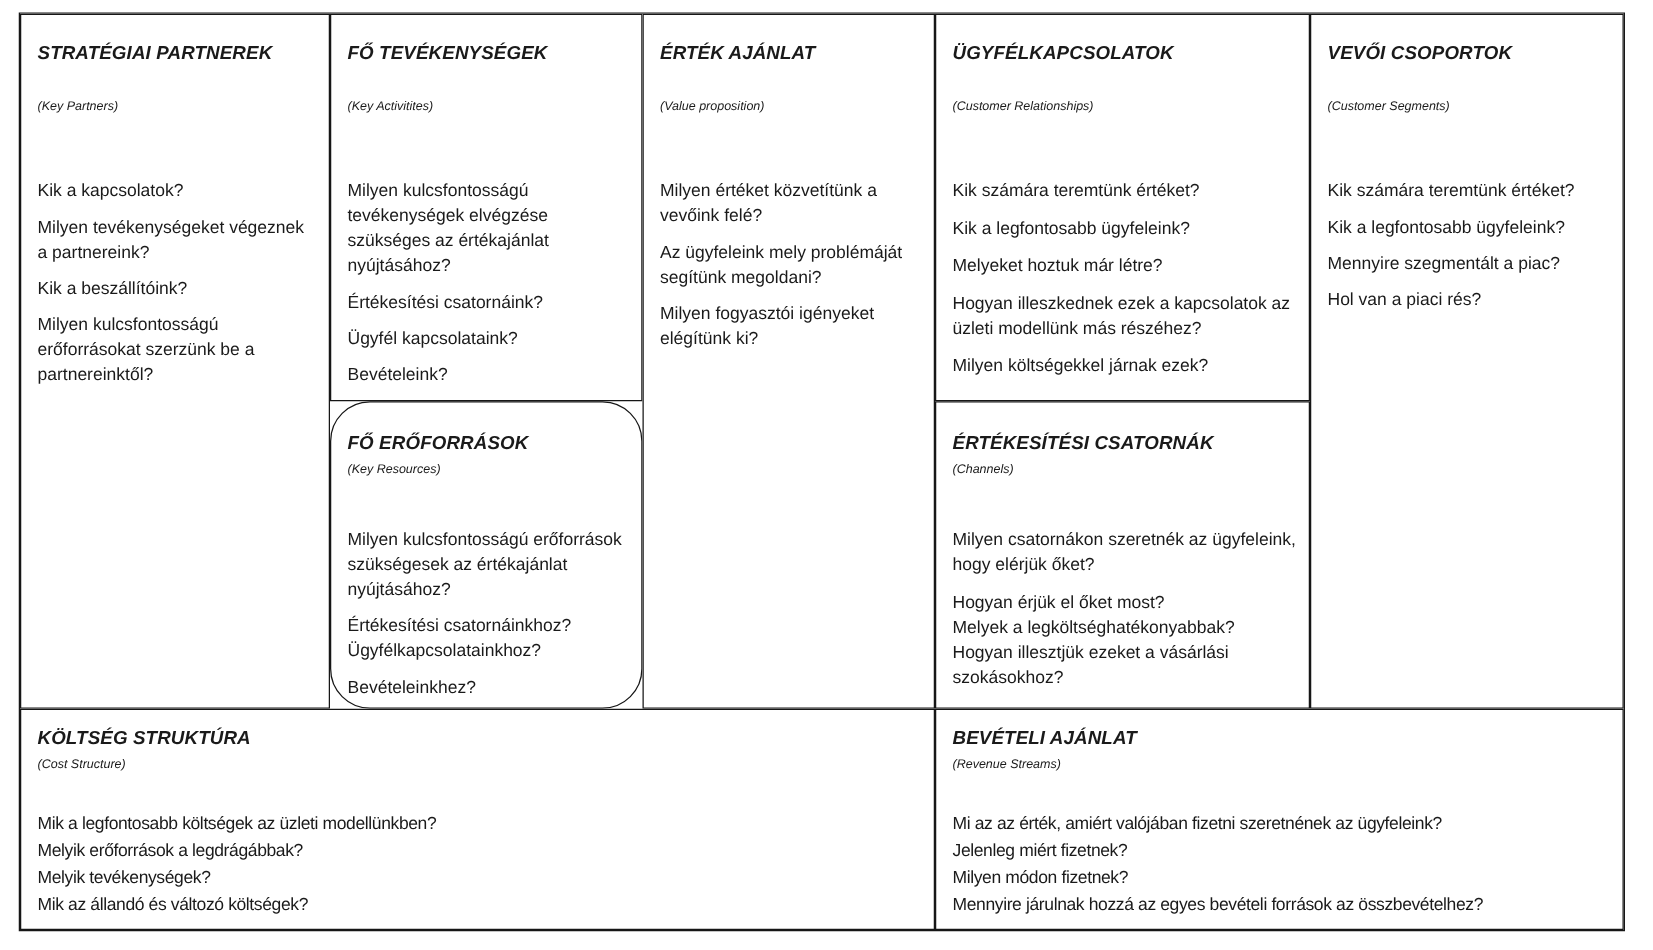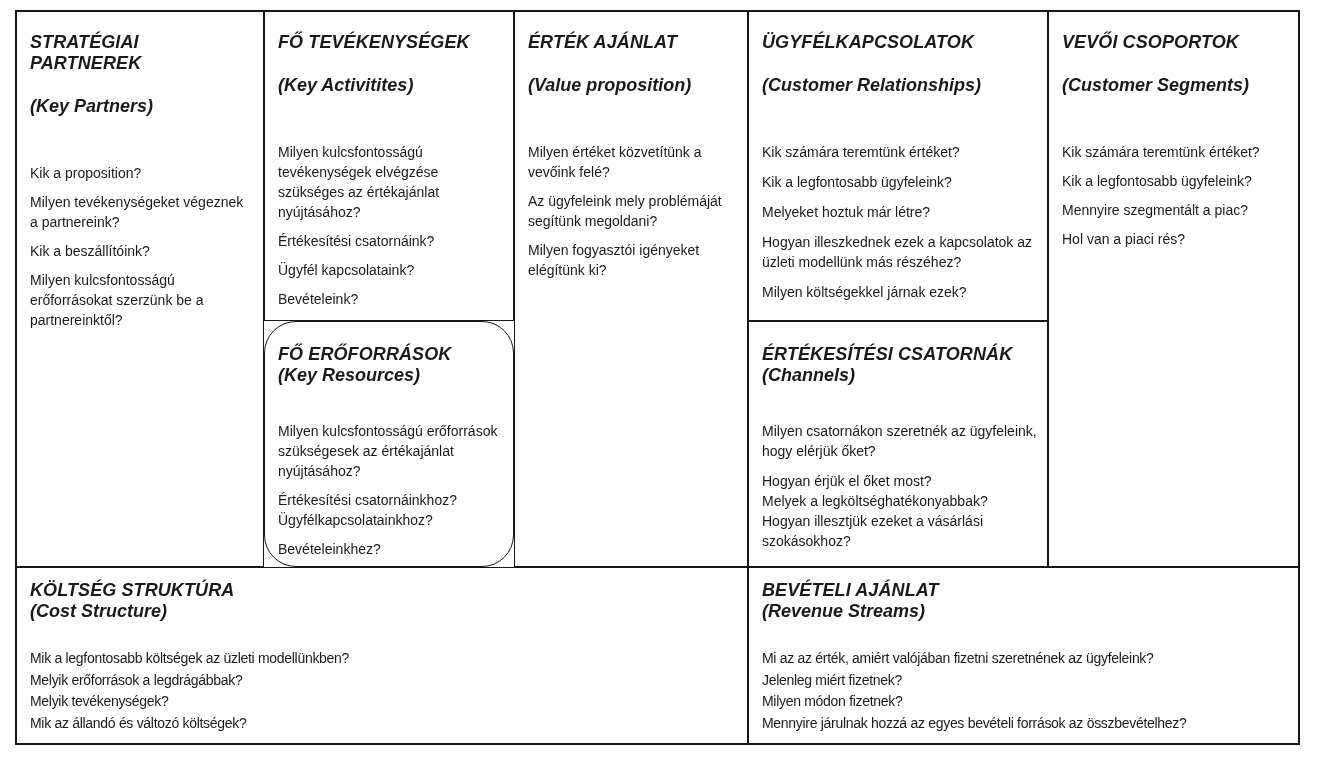--- a/index.html
+++ b/index.html
@@ -31,29 +31,29 @@
   .cell-value-proposition  { grid-column: 3; grid-row: 1 / 3; }
   .cell-customer-relationships { grid-column: 4; grid-row: 1; }
   .cell-channels           { grid-column: 4; grid-row: 2; }
   .cell-customer-segments  { grid-column: 5; grid-row: 1 / 3; }
   .cell-cost-structure     { grid-column: 1 / 4; grid-row: 3; }
   .cell-revenue-streams    { grid-column: 4 / 6; grid-row: 3; }
 
   .block-title {
     font-weight: bold;
     font-style: italic;
-    font-size: 18px;
+    font-size: 15px;
     line-height: 21px;
     margin: 8px 0 0 0;
     letter-spacing: 0.1px;
   }
   .block-subtitle {
-    font-weight: bold;
+    font-weight: normal;
     font-style: italic;
-    font-size: 18px;
+    font-size: 10px;
     line-height: 21px;
     margin: 0;
   }
   
   .cell.style-top .block-subtitle { margin-top: 22px; }
   .cell.style-top .block-body     { margin-top: 46px; }
   
   .cell.style-sub .block-title    { margin-top: 10px; }
   .cell.style-sub .block-body     { margin-top: 35px; }
   
@@ -76,21 +76,21 @@
 </style>
 </head>
 <body>
 
 <div class="canvas">
 
   <div class="cell cell-key-partners style-top">
     <h2 class="block-title">STRATÉGIAI PARTNEREK</h2>
     <h3 class="block-subtitle">(Key Partners)</h3>
     <div class="block-body">
-        <p>Kik a proposition?</p>
+        <p>Kik a kapcsolatok?</p>
         <p>Milyen tevékenységeket végeznek a partnereink?</p>
         <p>Kik a beszállítóink?</p>
         <p>Milyen kulcsfontosságú erőforrásokat szerzünk be a partnereinktől?</p>
       </div>
   </div>
 
   <div class="cell cell-key-activities style-top">
     <h2 class="block-title">FŐ TEVÉKENYSÉGEK</h2>
     <h3 class="block-subtitle">(Key Activitites)</h3>
     <div class="block-body">

